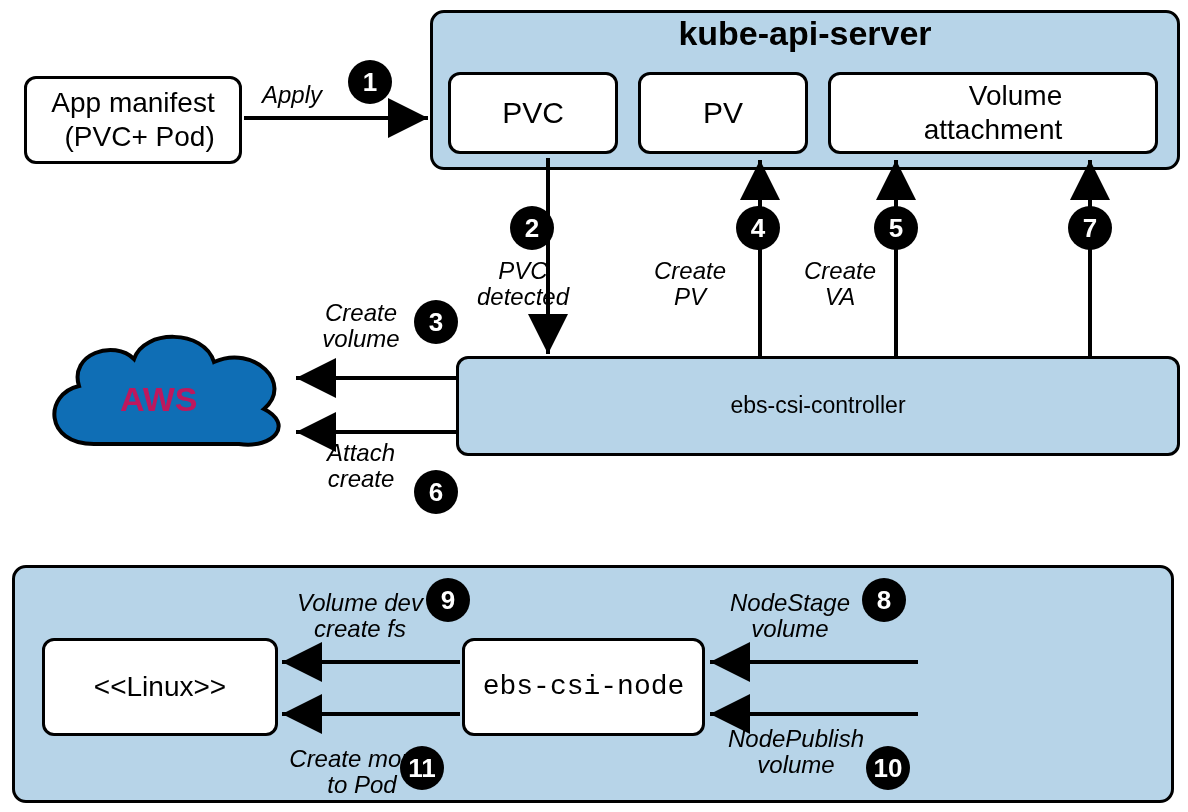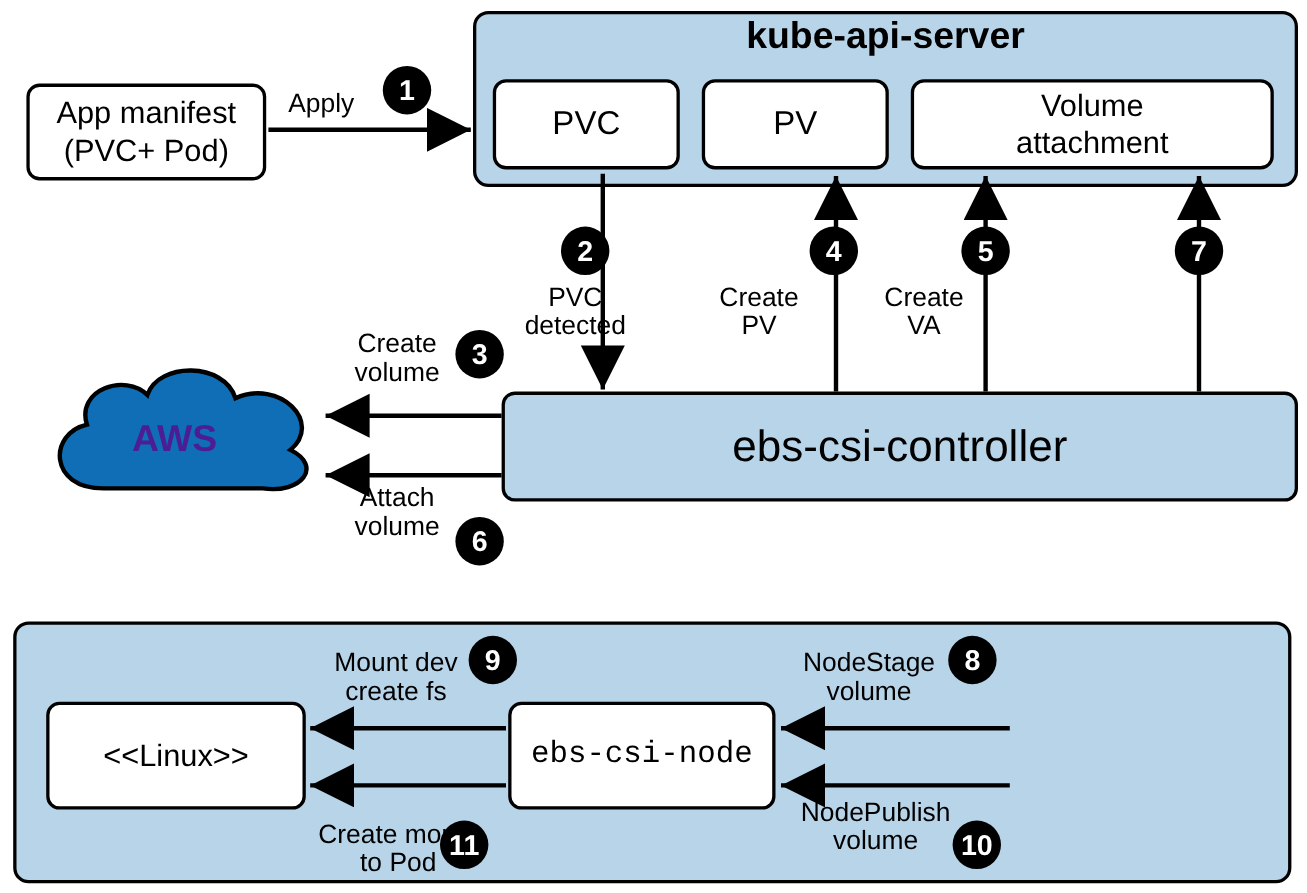--- a/index.html
+++ b/index.html
@@ -18,21 +18,21 @@
     height: 812px;
   }
   .box {
     position: absolute;
     border: 3px solid #000;
     border-radius: 12px;
     background: #fff;
     display: flex;
     align-items: center;
     justify-content: center;
-    text-align: center;
+    text-align: right;
     font-size: 28px;
     line-height: 1.2;
   }
   .group {
     position: absolute;
     border: 3px solid #000;
     border-radius: 14px;
     background: #b7d4e8;
   }
   .group-title {
@@ -49,30 +49,31 @@
     background: #000;
     color: #fff;
     display: flex;
     align-items: center;
     justify-content: center;
     font-size: 26px;
     font-weight: bold;
   }
   .label {
     position: absolute;
+    font-style: italic;
     font-size: 24px;
     text-align: center;
     line-height: 1.1;
   }
   .cloud {
     position: absolute;
   }
   .cloud-text {
     position: absolute;
-    color: #4c1d95;
+    color: #be185d;
     font-weight: bold;
     font-size: 34px;
   }
   svg.arrows {
     position: absolute;
     top: 0; left: 0;
     width: 1188px;
     height: 812px;
     pointer-events: none;
   }
@@ -87,21 +88,21 @@
 <div class="box" style="left:24px; top:76px; width:218px; height:88px; white-space:pre-line;">App manifest
 (PVC+ Pod)</div>
 
 <div class="box" style="left:448px; top:72px; width:170px; height:82px; font-size:30px;">PVC</div>
 
 <div class="box" style="left:638px; top:72px; width:170px; height:82px; font-size:30px;">PV</div>
 
 <div class="box" style="left:828px; top:72px; width:330px; height:82px; white-space:pre-line; font-size:28px;">Volume
 attachment</div>
 
-<div class="box" style="left:456px; top:356px; width:724px; height:100px; background:#b7d4e8; font-size:40px; border-radius:12px;">ebs-csi-controller</div>
+<div class="box" style="left:456px; top:356px; width:724px; height:100px; background:#b7d4e8; font-size:23px; border-radius:12px;">ebs-csi-controller</div>
 
 <div class="group" style="left:12px; top:565px; width:1162px; height:238px;"></div>
 
 <div class="box" style="left:42px; top:638px; width:236px; height:98px; font-size:28px;">&lt;&lt;Linux&gt;&gt;</div>
 
 <div class="box" style="left:462px; top:638px; width:243px; height:98px; font-size:28px;font-family:Liberation Mono, monospace;">ebs-csi-node</div>
 
 
 <svg class="cloud" style="left:34px; top:304px;" width="260" height="150" viewBox="0 0 260 150">
   <path d="M 60 140
@@ -147,24 +148,24 @@
 <div class="label" style="left:262px; top:82px; width:80px; text-align:left;">Apply</div>
 <div class="label" style="left:468px; top:258px; width:110px; white-space:pre-line;">PVC
 detected</div>
 <div class="label" style="left:306px; top:300px; width:110px; white-space:pre-line; text-align:center;">Create
 volume</div>
 <div class="label" style="left:640px; top:258px; width:100px; white-space:pre-line;">Create
 PV</div>
 <div class="label" style="left:790px; top:258px; width:100px; white-space:pre-line;">Create
 VA</div>
 <div class="label" style="left:306px; top:440px; width:110px; white-space:pre-line;">Attach
-volume</div>
+create</div>
 <div class="label" style="left:720px; top:590px; width:140px; white-space:pre-line;">NodeStage
 volume</div>
-<div class="label" style="left:290px; top:590px; width:140px; white-space:pre-line;">Mount dev
+<div class="label" style="left:290px; top:590px; width:140px; white-space:pre-line;">Volume dev
 create fs</div>
 <div class="label" style="left:716px; top:726px; width:160px; white-space:pre-line;">NodePublish
 volume</div>
 <div class="label" style="left:282px; top:746px; width:160px; white-space:pre-line;">Create mount
 to Pod</div>
 
 <div class="badge" style="left:348px; top:60px;">1</div>
 <div class="badge" style="left:510px; top:206px;">2</div>
 <div class="badge" style="left:414px; top:300px;">3</div>
 <div class="badge" style="left:736px; top:206px;">4</div>

